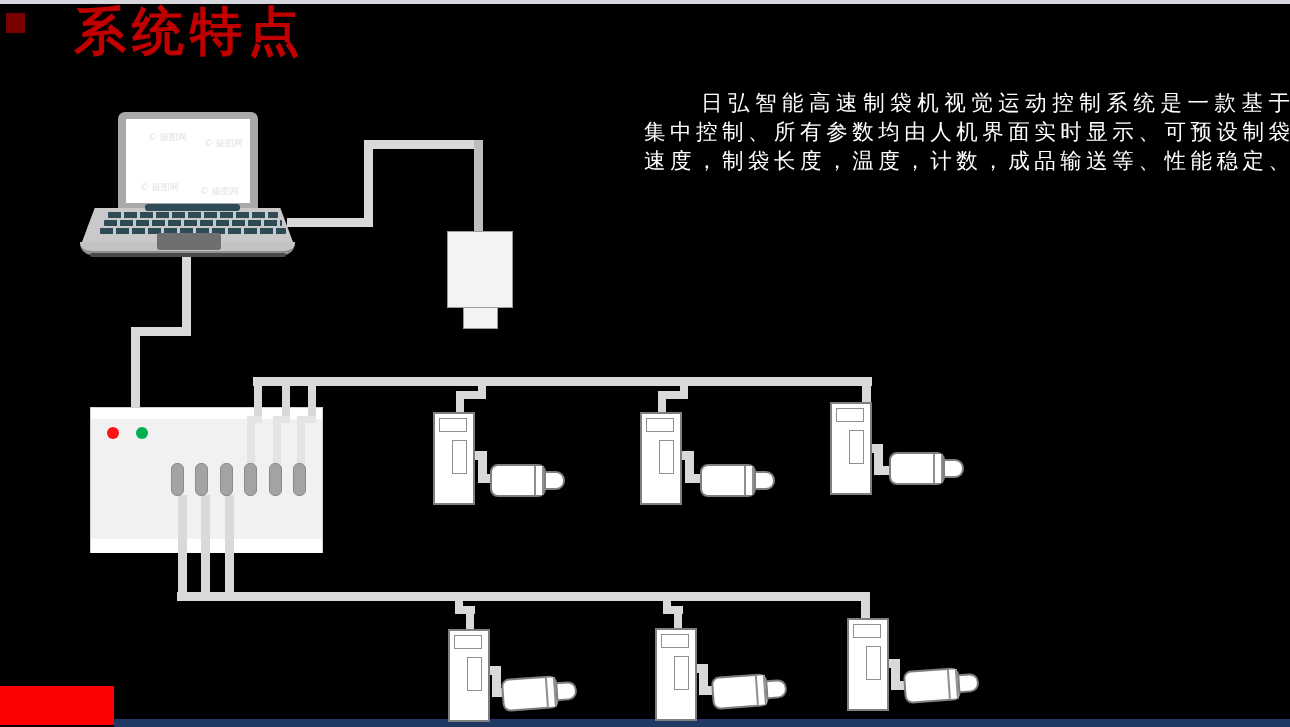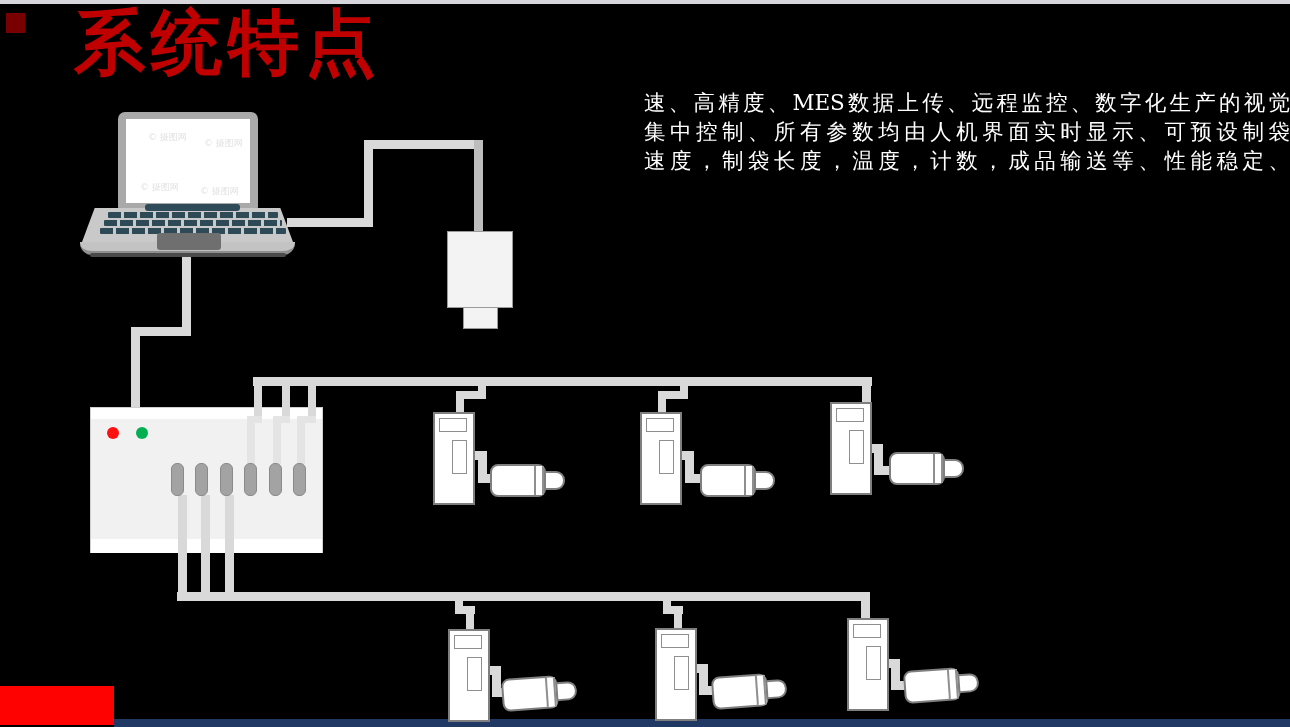--- a/index.html
+++ b/index.html
@@ -2,21 +2,21 @@
 <html><head>
 <meta charset="utf-8">
 <style>
   html,body{margin:0;padding:0;background:#000;}
   #slide{position:relative;width:1290px;height:727px;background:#000;overflow:hidden;
          font-family:"DejaVu Sans","Liberation Sans",sans-serif;}
   .abs{position:absolute;}
   .wire{position:absolute;background:#D9D9D9;}
   .wire.dark{background:#BDBDBD;}
   .wire.inner{background:#E4E4E4;}
-  .title{position:absolute;left:74px;top:2px;font-size:71px;font-weight:700;color:#C00000;
+  .title{position:absolute;left:74px;top:2px;font-size:52px;font-weight:700;color:#C00000;
          letter-spacing:6px;line-height:1.15;white-space:nowrap;}
   .intro{position:absolute;left:644px;top:89px;width:646px;color:#FFFFFF;
          font-family:"DejaVu Serif","Liberation Serif",serif;
          font-size:21.5px;line-height:28.9px;}
   .intro .ln{text-align:justify;text-align-last:justify;white-space:nowrap;}
   .intro .ln.first{padding-left:57px;}
   .intro .ln.last{text-align-last:left;}
   
   .lt-screen{position:absolute;background:#A9A9A9;border-radius:7px 7px 2px 2px;}
   .lt-white{position:absolute;background:#FFFFFF;overflow:hidden;}
@@ -48,21 +48,21 @@
 <div id="slide">
 
   <div class="abs" style="left:0;top:0;width:1290px;height:4px;background:#D6D6DC;"></div>
   <div class="abs" style="left:6px;top:13px;width:19px;height:20px;background:#780000;"></div>
   <div class="abs" style="left:0;top:686px;width:114px;height:39px;background:#FE0202;"></div>
   <div class="abs" style="left:114px;top:719px;width:1176px;height:8px;background:#203864;"></div>
 
   <div class="title">系统特点</div>
 
   <div class="intro">
-    <div class="ln">速、高精度、MES数据上传、远程监控、数字化生产的视觉</div>
+    <div class="ln first">日弘智能高速制袋机视觉运动控制系统是一款基于</div>
     <div class="ln">集中控制、所有参数均由人机界面实时显示、可预设制袋</div>
     <div class="ln">速度，制袋长度，温度，计数，成品输送等、性能稳定、</div>
   </div>
 
   <div class="wire" style="left:287px;top:218px;width:86px;height:9px;"></div>
   <div class="wire" style="left:364px;top:140px;width:9px;height:87px;"></div>
   <div class="wire" style="left:364px;top:140px;width:119px;height:9px;"></div>
   <div class="wire dark" style="left:474px;top:140px;width:9px;height:92px;"></div>
 
   <div class="wire" style="left:182px;top:252px;width:9px;height:84px;"></div>

